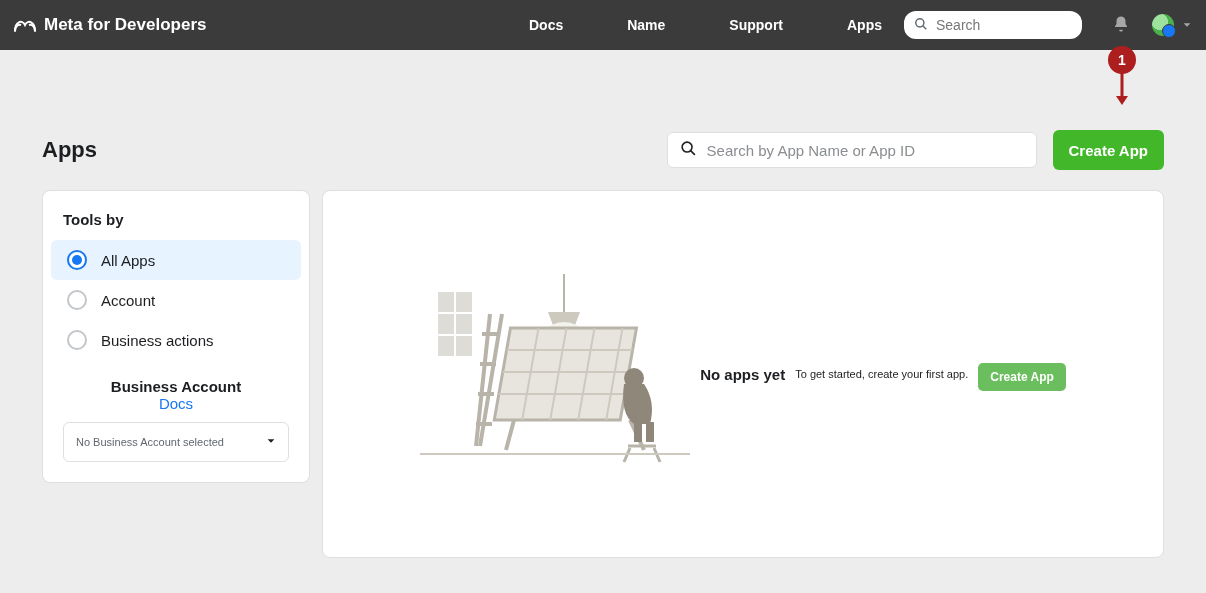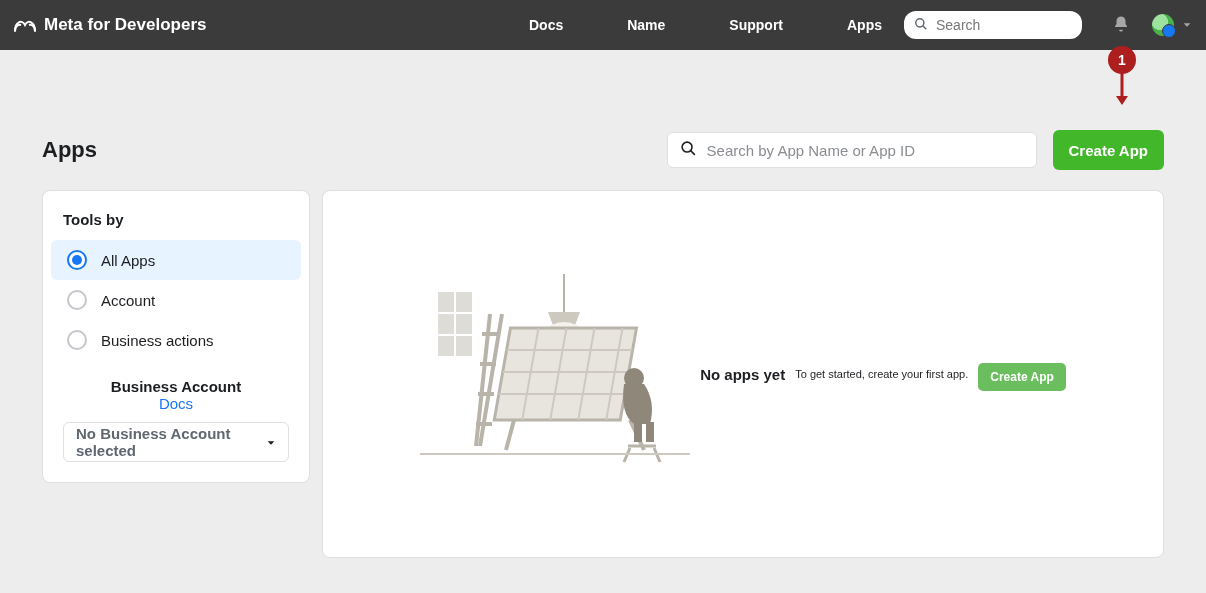--- a/index.html
+++ b/index.html
@@ -121,21 +121,21 @@
   .biz-row {
     display:flex; justify-content:space-between; align-items:center;
     padding: 18px 12px 10px 12px;
     flex-direction: column;
   }
   .biz-row h4 { padding:0; }
   .clear-link { color:#1877f2; font-size:15px; cursor:pointer; }
   .biz-select {
     margin: 0 12px; border:1px solid #dddfe2; border-radius:6px;
     height:40px; display:flex; align-items:center; justify-content:space-between;
-    padding:0 12px; color:#606770; font-size:15px; cursor:pointer;font-weight:bold;
+    padding:0 12px; color:#606770; font-size:11px; cursor:pointer;
   }
 
   
   .main-card {
     background:white; border:1px solid #dddfe2; border-radius:8px;
     flex:1; min-height:368px;
     display:flex; flex-direction:row; align-items:center; justify-content:center;
     padding:30px; gap:10px; text-align:center;
   }
   .illus { width:270px; height:200px; }

